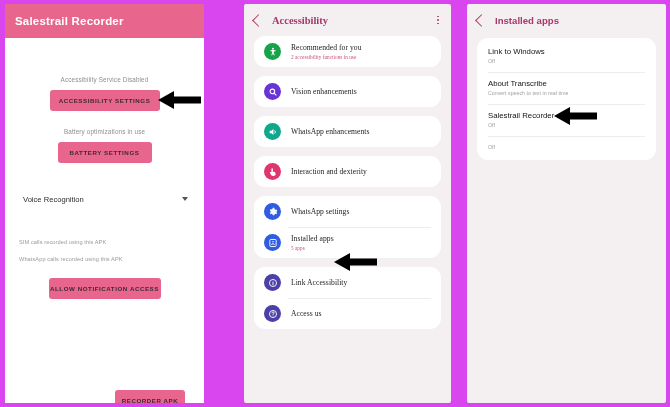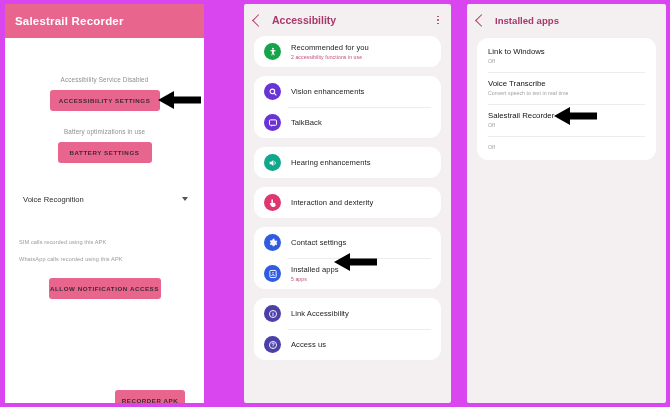--- a/index.html
+++ b/index.html
@@ -112,20 +112,21 @@
   }
 
   
   .panel-acc {
     position: absolute;
     left: 244px; top: 4px;
     width: 207px; height: 399px;
     background: #f4f0f1;
     border-radius: 2px;
     overflow: hidden;
+    font-family: Liberation Serif, serif;
   }
   .acc-topbar {
     height: 32px;
     display: flex;
     align-items: center;
     padding: 0 12px 0 10px;
   }
   .chev-back {
     width: 9px; height: 9px;
     border-left: 1.6px solid #b0356d;
@@ -316,43 +317,32 @@
         <span class="ic" style="background:#6a33d6">
           <svg width="10" height="10" viewBox="0 0 24 24" fill="none" stroke="#fff" stroke-width="2.6">
             <circle cx="10.5" cy="10.5" r="5.5"></circle>
               <path d="M14.8 14.8 L20 20"></path>
           </svg>
         </span>
         <span class="row-text">
           <span class="row-title">Vision enhancements</span>
         </span>
       </div>
-      <div class="row">
-        <span class="ic" style="background:#6a33d6">
-          <svg width="10" height="10" viewBox="0 0 24 24" fill="none" stroke="#fff" stroke-width="2.4">
-            <rect x="3.5" y="4.5" width="17" height="13" rx="2.5"></rect>
-            <path d="M8 17.5 L8 21 L12 17.5" fill="#fff" stroke="none"></path>
-          </svg>
-        </span>
-        <span class="row-text">
-          <span class="row-title">TalkBack</span>
-        </span>
-      </div>
     </div>
 
     <div class="card">
       <div class="row">
         <span class="ic" style="background:#0fa88c">
           <svg width="10" height="10" viewBox="0 0 24 24" fill="#fff">
             <path d="M4 9h4l5-4v14l-5-4H4z"></path>
             <path d="M16 8.5a5 5 0 0 1 0 7" fill="none" stroke="#fff" stroke-width="2.2"></path>
           </svg>
         </span>
         <span class="row-text">
-          <span class="row-title">Hearing enhancements</span>
+          <span class="row-title">WhatsApp enhancements</span>
         </span>
       </div>
     </div>
 
     <div class="card">
       <div class="row">
         <span class="ic" style="background:#e0366e">
           <svg width="10" height="10" viewBox="0 0 24 24" fill="#fff">
             <path d="M10 3a1.8 1.8 0 0 1 1.8 1.8V12l2-.6c1.6-.5 3 .4 3.4 1.8l1 3.4c.4 1.6-.4 3-1.8 3.6L13 21.6c-1.9.7-3.9 0-4.9-1.6L5 15.2c-.7-1.2-.3-2.6.8-3.2 1-.5 2.1-.2 2.4.6V4.8A1.8 1.8 0 0 1 10 3z"></path>
           </svg>
@@ -364,21 +354,21 @@
     </div>
 
     <div class="card">
       <div class="row">
         <span class="ic" style="background:#2f5ce0">
           <svg width="10" height="10" viewBox="0 0 24 24" fill="#fff">
             <path d="M12 8.6a3.4 3.4 0 1 0 0 6.8 3.4 3.4 0 0 0 0-6.8zm8.4 4.8.1-1.4-.1-1.4 2-1.5-2-3.4-2.3 1a8 8 0 0 0-2.4-1.4L15.3 2h-3.9l-.4 2.3a8 8 0 0 0-2.4 1.4l-2.3-1-2 3.4 2 1.5a10 10 0 0 0 0 2.8l-2 1.5 2 3.4 2.3-1a8 8 0 0 0 2.4 1.4l.4 2.3h3.9l.4-2.3a8 8 0 0 0 2.4-1.4l2.3 1 2-3.4z" opacity=".95"></path>
           </svg>
         </span>
         <span class="row-text">
-          <span class="row-title">Contact settings</span>
+          <span class="row-title">WhatsApp settings</span>
         </span>
       </div>
       <div class="row">
         <span class="ic" style="background:#2f5ce0">
           <svg width="10" height="10" viewBox="0 0 24 24" fill="none" stroke="#fff" stroke-width="2.2">
             <rect x="4.5" y="3.5" width="15" height="17" rx="2"></rect>
             <circle cx="12" cy="9" r="1.6" fill="#fff" stroke="none"></circle>
             <path d="M8.6 16.5c.4-2 1.8-3 3.4-3s3 1 3.4 3"></path>
           </svg>
         </span>
@@ -426,21 +416,21 @@
       <span class="chev-back"></span>
       <span class="inst-title">Installed apps</span>
     </div>
 
     <div class="inst-card">
       <div class="app-row">
         <div class="app-name">Link to Windows</div>
         <div class="app-desc">Off</div>
       </div>
       <div class="app-row">
-        <div class="app-name">Voice Transcribe</div>
+        <div class="app-name">About Transcribe</div>
         <div class="app-desc">Convert speech to text in real time</div>
       </div>
       <div class="app-row">
         <div class="app-name">Salestrail Recorder</div>
         <div class="app-desc">Off</div>
       </div>
       <div class="app-row">
         <div class="app-desc">Off</div>
       </div>
     </div>

